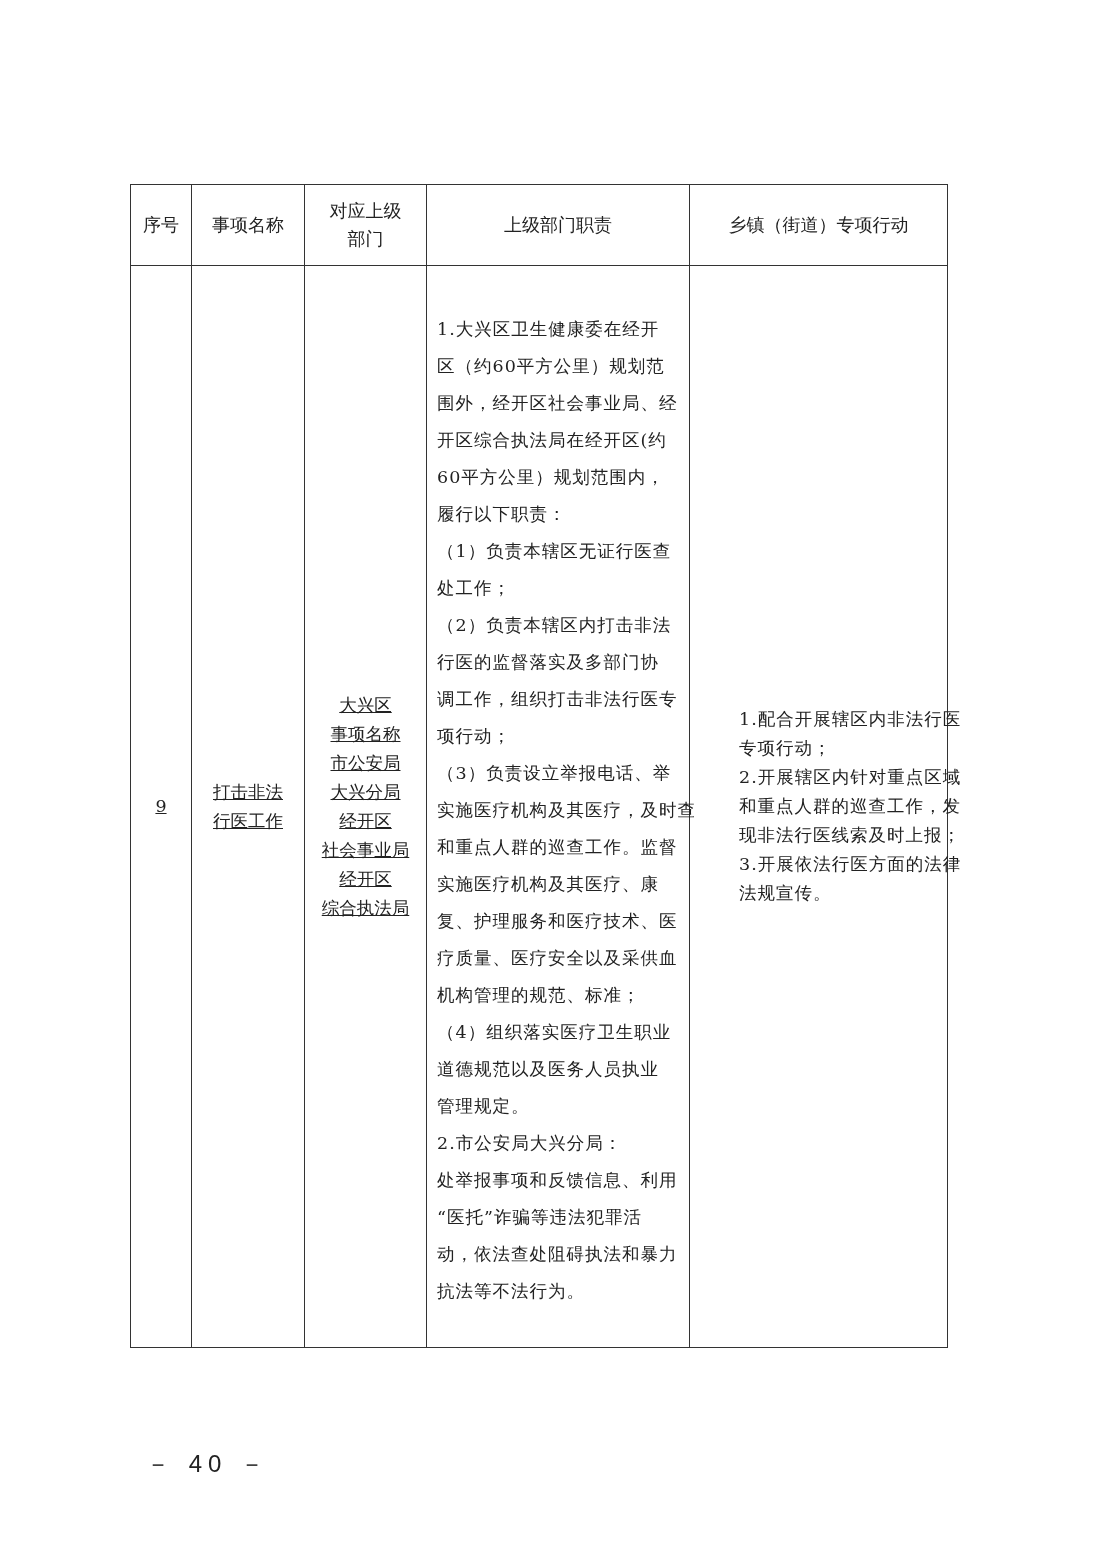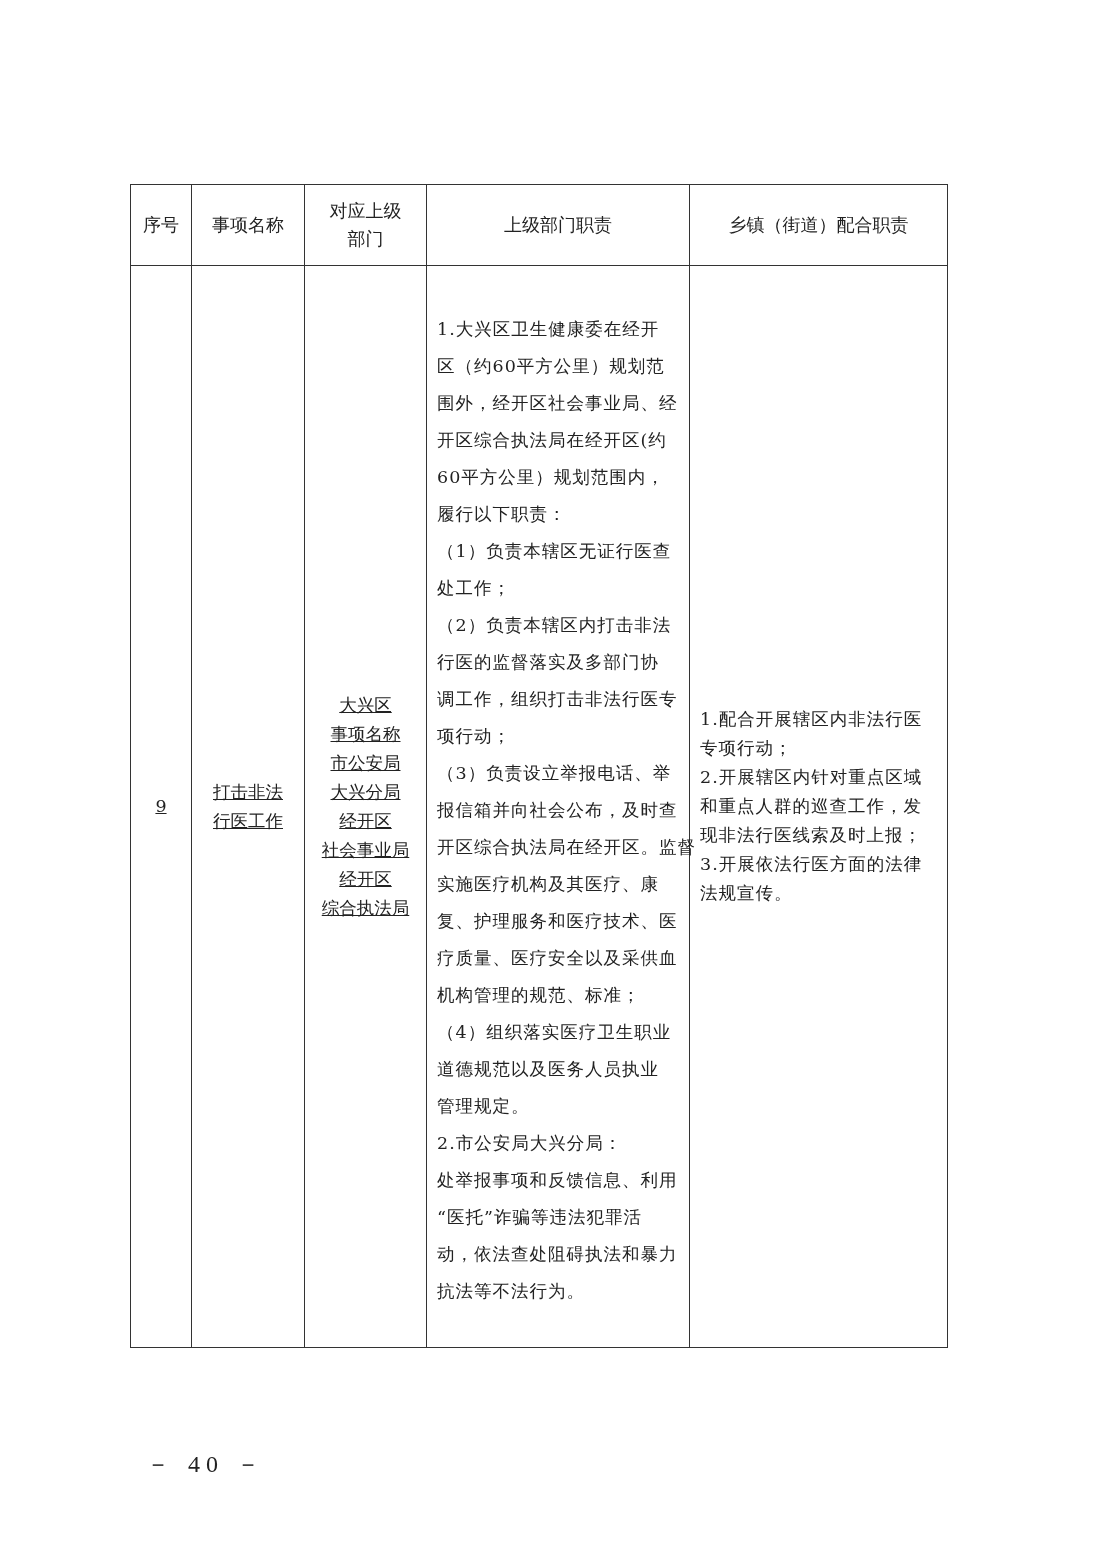--- a/index.html
+++ b/index.html
@@ -11,23 +11,23 @@
   table.duty th { height:80px; font-family:"DejaVu Sans","Liberation Sans",sans-serif;
                   font-weight:normal; font-size:18px; line-height:28px; text-align:center; vertical-align:middle; }
   col.c1 { width:61px; } col.c2 { width:113px; } col.c3 { width:122px; }
   col.c4 { width:263px; } col.c5 { width:258px; }
   tr.body-row td { height:1081px; vertical-align:middle; font-size:17.5px; line-height:29px; }
   .center { text-align:center;text-decoration:underline; }
   .line { display:block; white-space:nowrap; }
   .dutytext { padding:0 8px 0 10px !important; text-align:justify; }
   .dutytext .line { letter-spacing:1px;margin-top:8px; }
   .cotext { padding:0 6px 0 10px !important; vertical-align:middle; }
-  .cotext .line { letter-spacing:1px; }
+  .cotext .line { letter-spacing:1px;margin-left:39px; }
   .pageno { position:absolute; left:146px; top:1448px; font-size:24px; letter-spacing:6px;
-            font-family:Liberation Serif, serif; }
+            font-family:Liberation Sans, sans-serif; }
 </style>
 </head>
 <body>
 
 <table class="duty">
   <colgroup>
       <col class="c1">
       <col class="c2">
       <col class="c3">
       <col class="c4">
@@ -35,21 +35,21 @@
     </colgroup>
   <thead>
     <tr>
       <th>序号</th>
       <th>事项名称</th>
       <th>
         <span class="line">对应上级</span>
         <span class="line">部门</span>
       </th>
       <th>上级部门职责</th>
-      <th>乡镇（街道）配合职责</th>
+      <th>乡镇（街道）专项行动</th>
     </tr>
   </thead>
   <tbody>
     <tr class="body-row">
       <td class="center">9</td>
       <td class="center" id="item-name-cell">
           <span class="line">打击非法</span>
           <span class="line">行医工作</span>
         </td>
       <td class="center" id="dept-cell">
@@ -69,22 +69,22 @@
           <span class="line">开区综合执法局在经开区(约</span>
           <span class="line">60平方公里）规划范围内，</span>
           <span class="line">履行以下职责：</span>
           <span class="line">（1）负责本辖区无证行医查</span>
           <span class="line">处工作；</span>
           <span class="line">（2）负责本辖区内打击非法</span>
           <span class="line">行医的监督落实及多部门协</span>
           <span class="line">调工作，组织打击非法行医专</span>
           <span class="line">项行动；</span>
           <span class="line">（3）负责设立举报电话、举</span>
-          <span class="line">报信箱并向社会公布，及时查</span>
-          <span class="line">开区综合执法局在经开区。监督</span>
+          <span class="line">实施医疗机构及其医疗，及时查</span>
+          <span class="line">和重点人群的巡查工作。监督</span>
           <span class="line">实施医疗机构及其医疗、康</span>
           <span class="line">复、护理服务和医疗技术、医</span>
           <span class="line">疗质量、医疗安全以及采供血</span>
           <span class="line">机构管理的规范、标准；</span>
           <span class="line">（4）组织落实医疗卫生职业</span>
           <span class="line">道德规范以及医务人员执业</span>
           <span class="line">管理规定。</span>
           <span class="line">2.市公安局大兴分局：</span>
           <span class="line">处举报事项和反馈信息、利用</span>
           <span class="line">“医托”诈骗等违法犯罪活</span>

